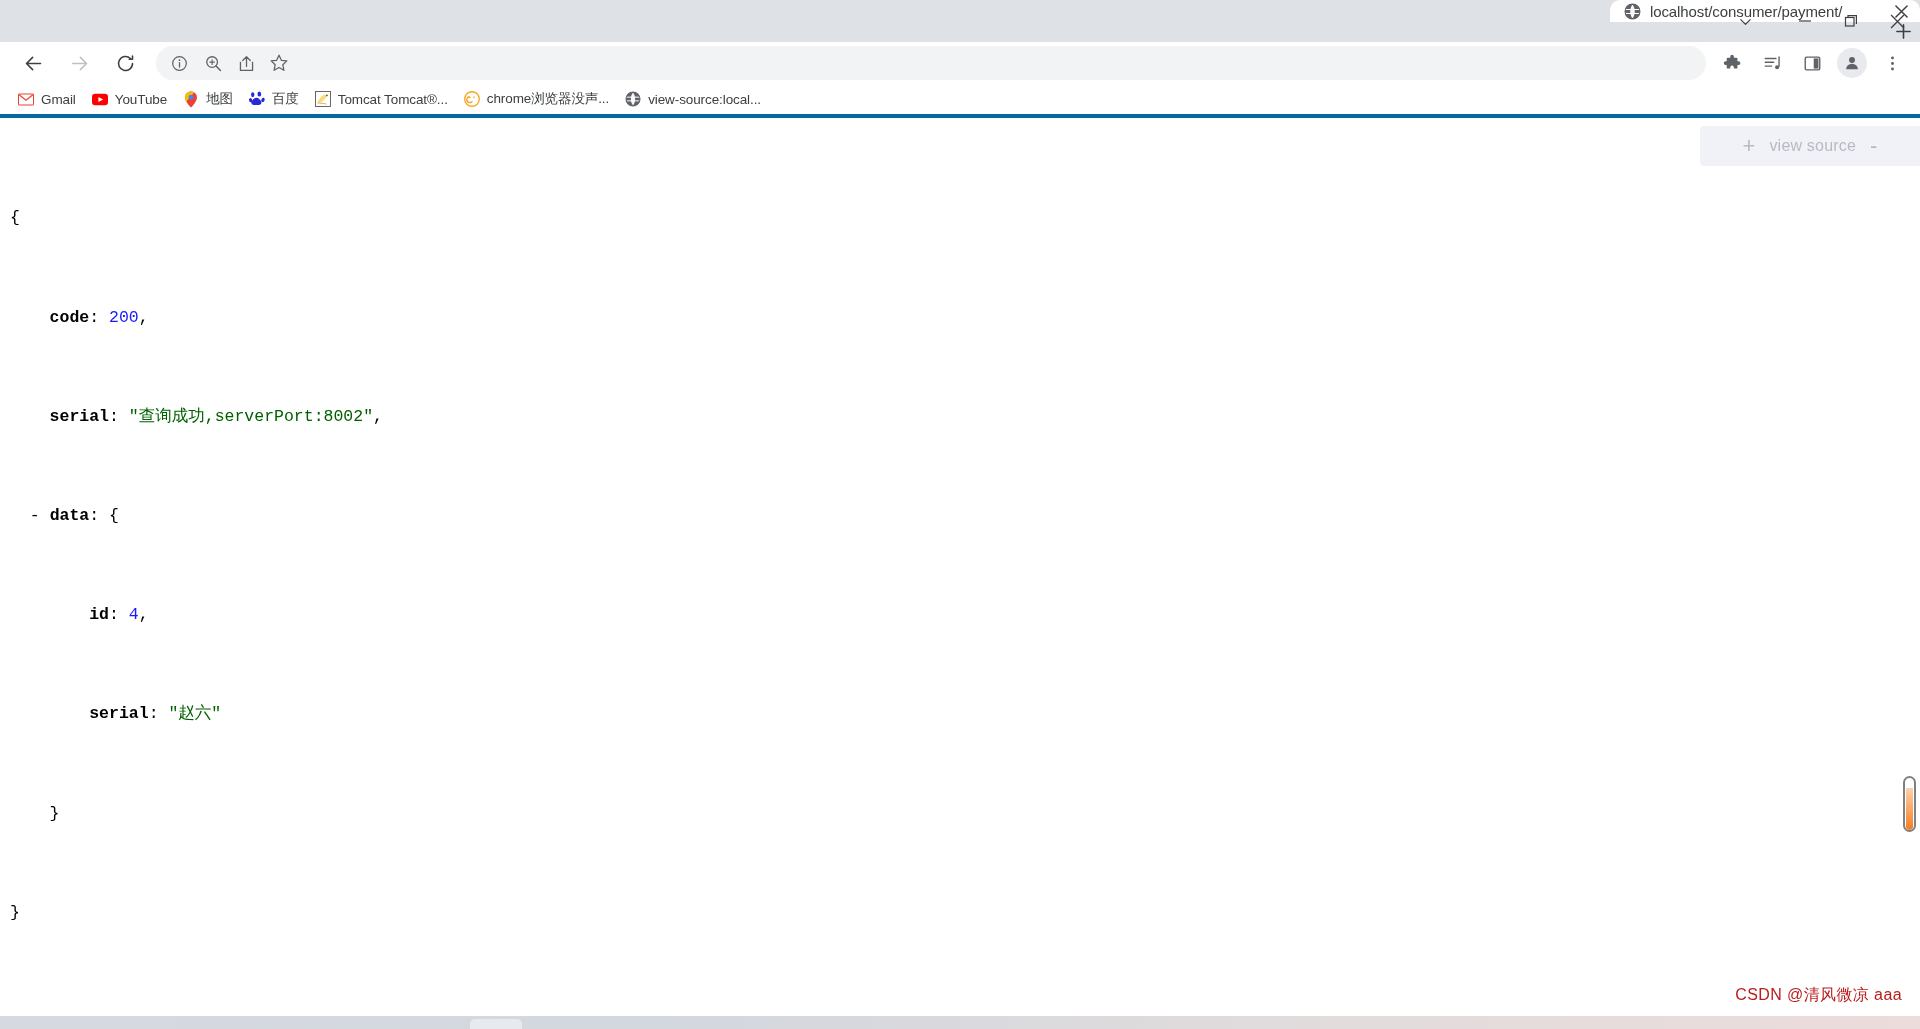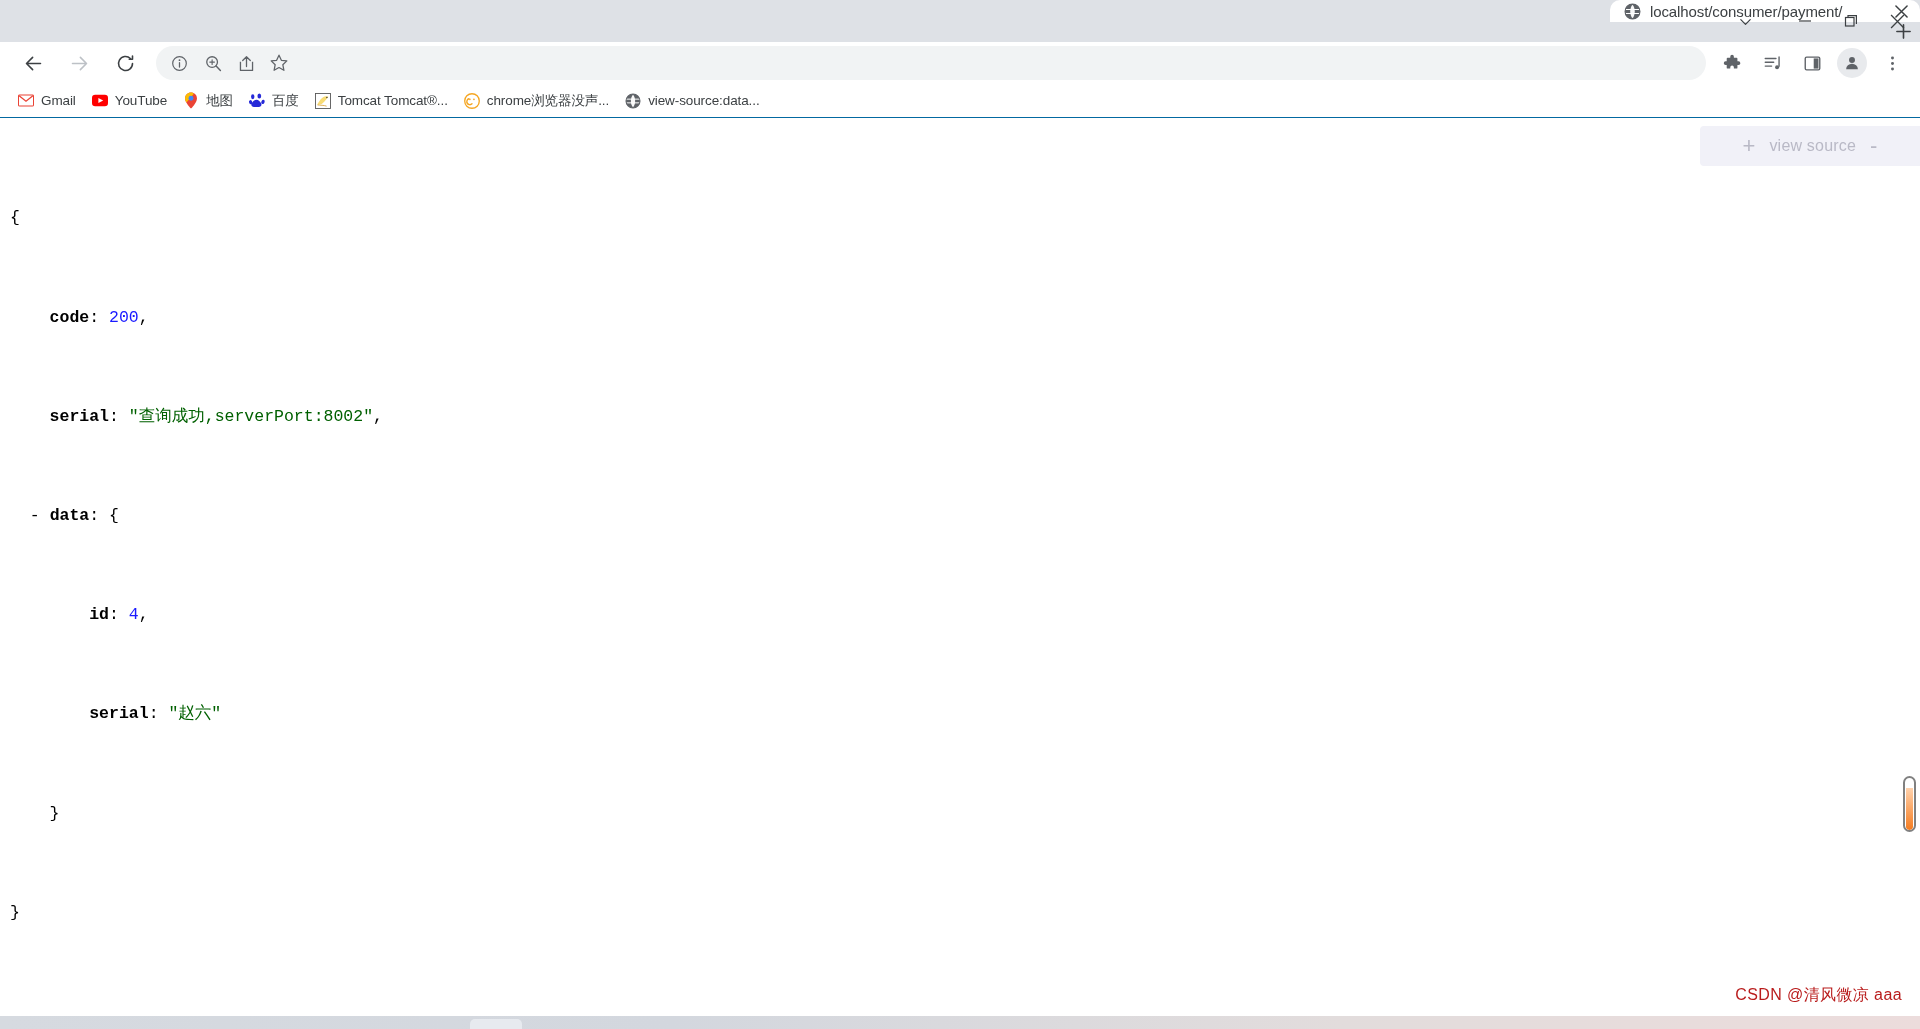--- a/index.html
+++ b/index.html
@@ -145,21 +145,21 @@
   }
 
   
   .bookmarks-bar {
     height: 34px;
     background: #ffffff;
     display: flex;
     align-items: center;
     padding-left: 10px;
     gap: 0;
-    border-bottom: 1px solid #0369a1;
+    border-bottom: 4px solid #0369a1;
   }
   .bookmark {
     display: flex;
     align-items: center;
     height: 26px;
     padding: 0 8px;
     border-radius: 4px;
     gap: 7px;
     max-width: 190px;
   }
@@ -492,21 +492,21 @@
 
     <div class="bookmark">
       <span class="bm-icon">
         <svg width="16" height="16" viewBox="0 0 24 24">
           <circle cx="12" cy="12" r="10.5" fill="#5f6368"></circle>
           <path d="M12 2.5c-2.1 2.1-3.2 5.6-3.2 9.5s1.1 7.4 3.2 9.5c2.1-2.1 3.2-5.6 3.2-9.5S14.1 4.6 12 2.5z" fill="#ffffff" opacity="0.95"></path>
           <path d="M2 9.2h20M2 14.8h20" stroke="#ffffff" stroke-width="1.5" fill="none"></path>
           <circle cx="12" cy="12" r="10.5" fill="none" stroke="#5f6368" stroke-width="1.6"></circle>
         </svg>
       </span>
-      <span class="bm-label">view-source:data...</span>
+      <span class="bm-label">view-source:local...</span>
     </div>
   </div>
 
   <div class="page">
 
     <div class="json-view">
 
       <div class="json-line"><span class="punct">{</span></div>
 
       <div class="json-line">    <span class="k">code</span><span class="punct">: </span><span class="num">200</span><span class="punct">,</span></div>

